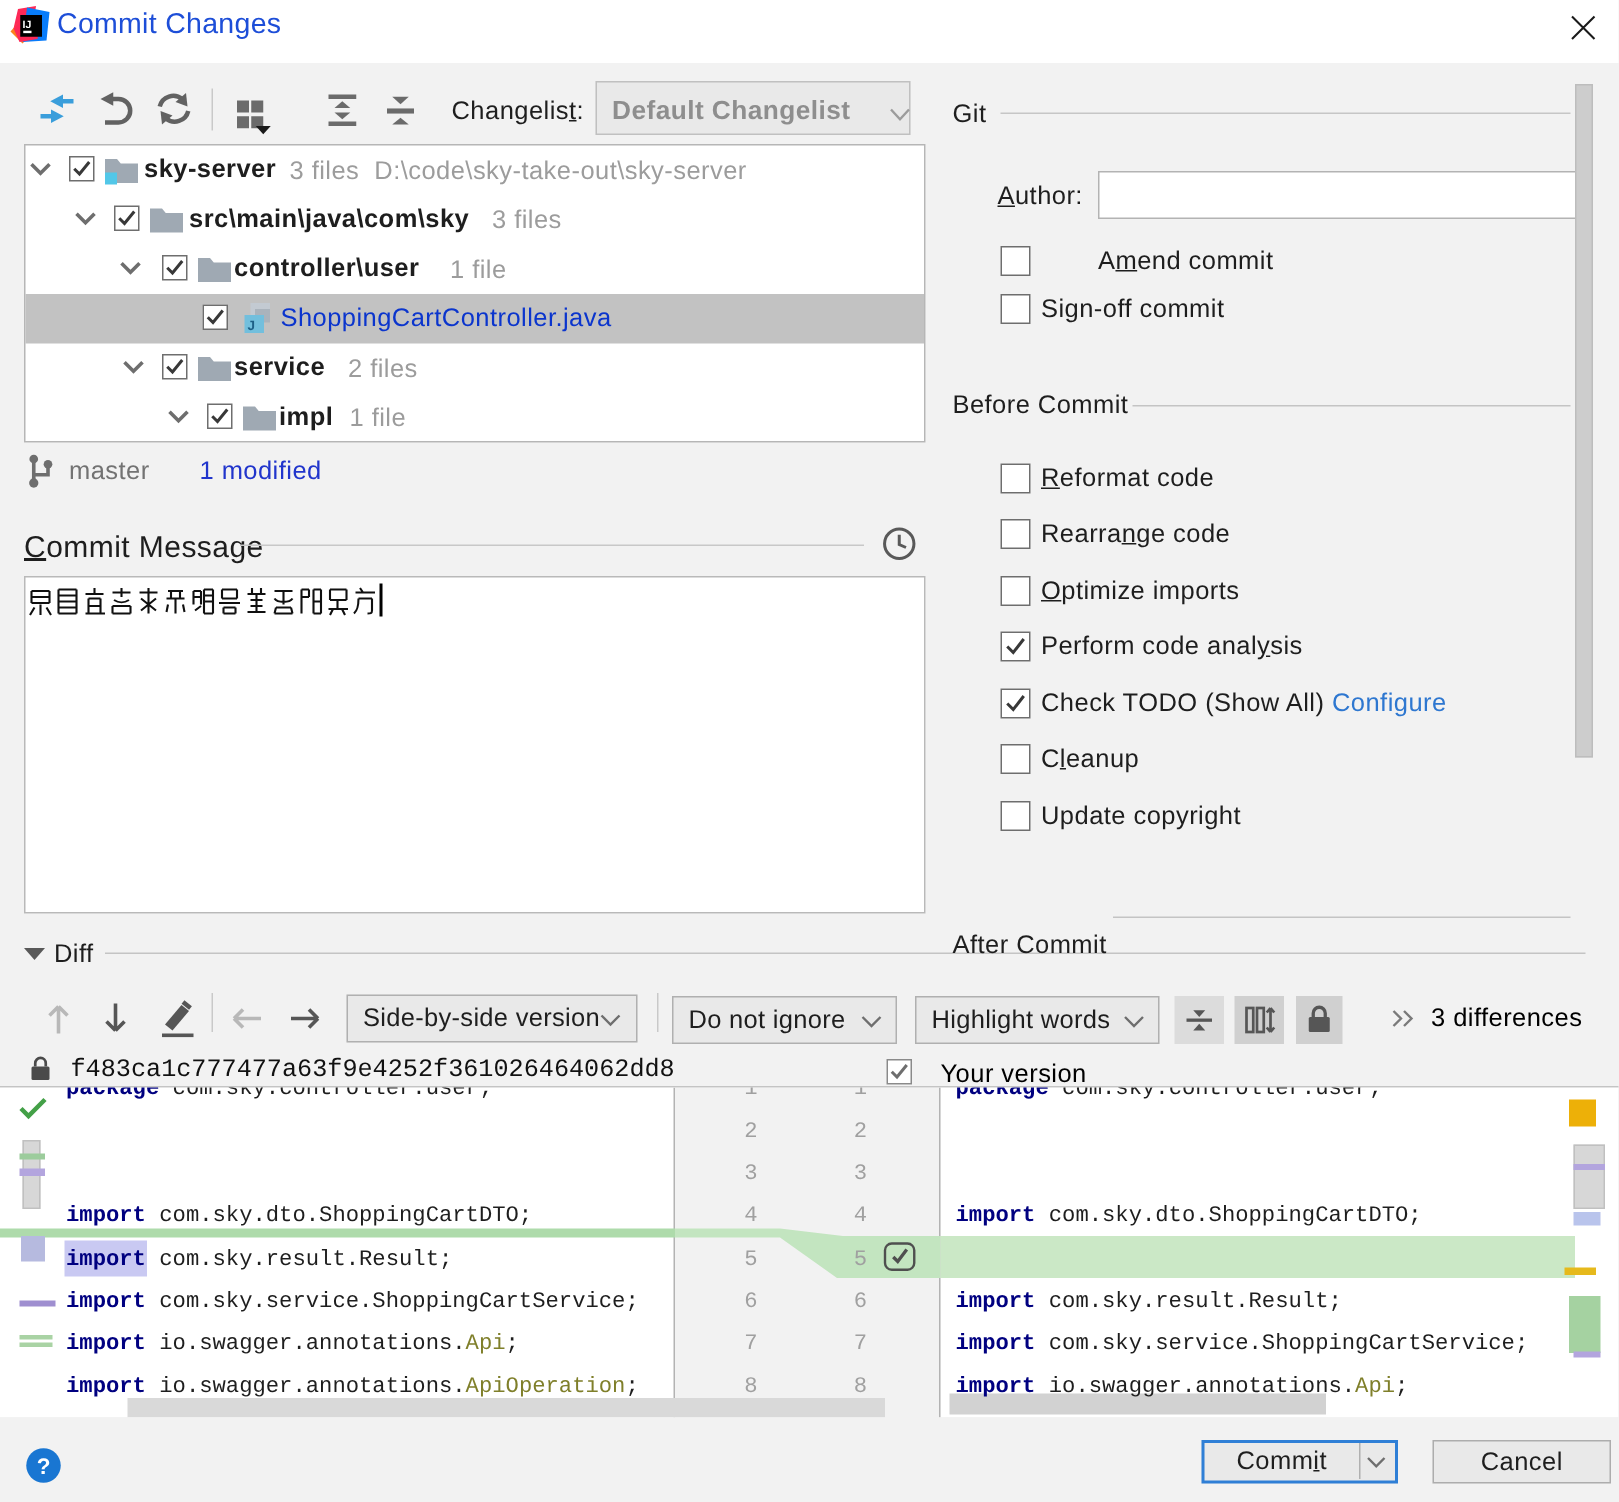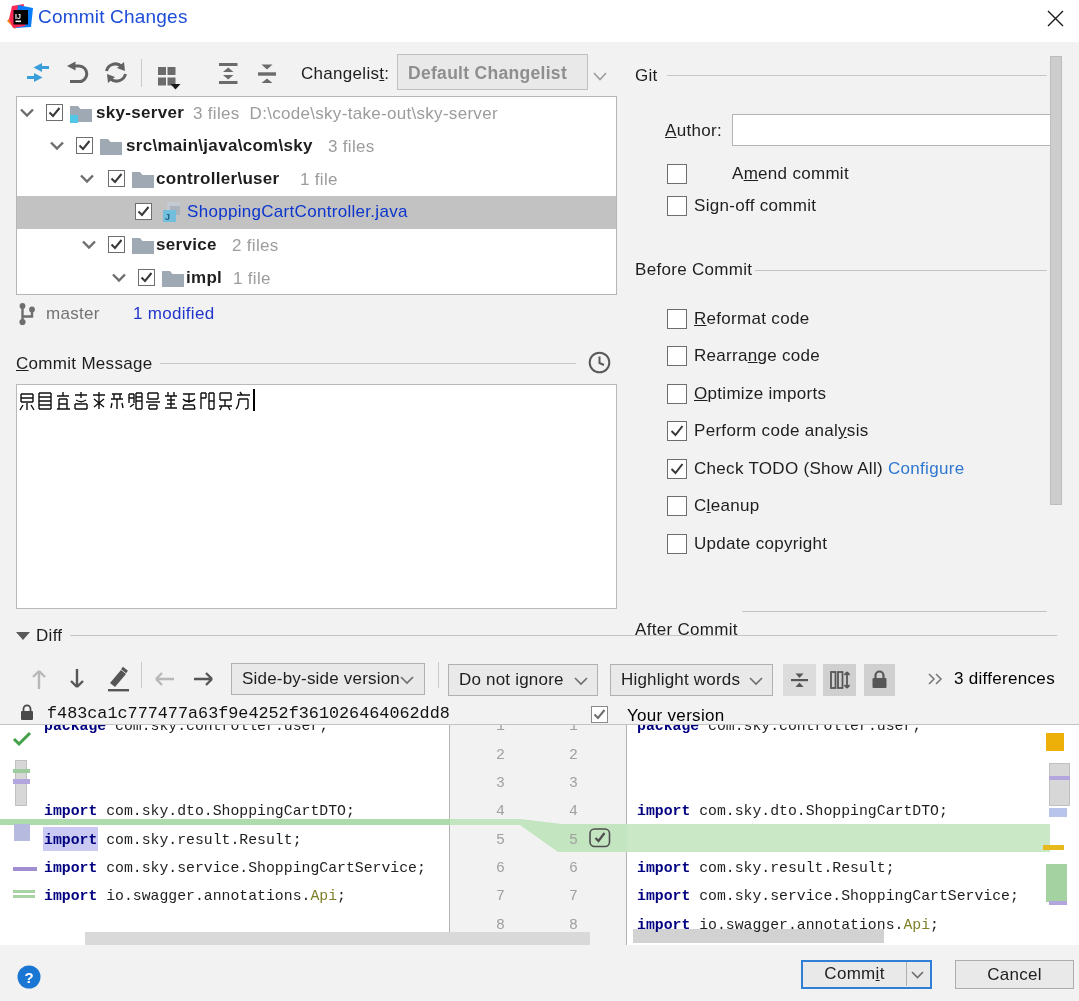--- a/index.html
+++ b/index.html
@@ -61,21 +61,21 @@
   <rect x="0" y="18" width="18.5" height="3" fill="#6b6b6b"></rect>
   <polygon points="9.2,4.5 14.5,9 4,9" fill="#6b6b6b"></polygon>
   <polygon points="9.2,16.5 14.5,12 4,12" fill="#6b6b6b"></polygon>
 </svg>
 <svg class="abs" style="left:258px;top:64px" width="19" height="19" viewBox="0 0 19 19">
   <rect x="0" y="8.3" width="18" height="3.4" fill="#6b6b6b"></rect>
   <polygon points="9,5.5 14.5,0.5 3.5,0.5" fill="#6b6b6b"></polygon>
   <polygon points="9,14.5 14.5,19 3.5,19" fill="#6b6b6b"></polygon>
 </svg>
 <div class="abs row-label" style="left:301px;top:64px;">Changelis<span style="text-decoration:underline">t</span>:</div>
-<div class="abs" style="left:397px;top:54px;width:191px;height:36px;background:#e9e9e9;border:1px solid #c0c0c0;box-sizing:border-box;">
+<div class="abs" style="left:397px;top:54px;width:210px;height:36px;background:#e9e9e9;border:1px solid #c0c0c0;box-sizing:border-box;">
   <div class="abs b" style="left:10px;top:8px;font-size:17.5px;letter-spacing:0.3px;color:#8e8e8e;">Default Changelist</div>
   <svg class="abs" style="left:195px;top:17px" width="14" height="9" viewBox="0 0 14 9">
     <path d="M1,1 L7,7.5 L13,1" stroke="#9c9c9c" stroke-width="1.6" fill="none"></path>
   </svg>
 </div>
 
 <div class="abs" style="left:16px;top:96px;width:601px;height:199px;background:#fff;border:1px solid #b6b6b6;box-sizing:border-box;"></div>
 <div class="abs" style="left:17px;top:196px;width:599px;height:33px;background:#c2c2c2;"></div>
 
 <svg class="abs" style="left:20px;top:108px" width="14" height="9" viewBox="0 0 14 9">
@@ -158,21 +158,21 @@
 
 <svg class="abs" style="left:19px;top:302px" width="20" height="23" viewBox="0 0 20 23">
   <circle cx="3.5" cy="4" r="2.9" fill="#6e6e6e"></circle>
   <circle cx="3.5" cy="20" r="3.1" fill="#6e6e6e"></circle>
   <circle cx="13" cy="7.5" r="2.9" fill="#6e6e6e"></circle>
   <path d="M3.5,5 V19 M3.5,14.5 H13 V10" stroke="#6e6e6e" stroke-width="2.4" fill="none"></path>
 </svg>
 <div class="abs row-label" style="left:46px;top:304px;color:#737373;">master</div>
 <div class="abs row-label" style="left:133px;top:304px;color:#2135cc;">1 modified</div>
 
-<div class="abs" style="left:16px;top:354px;font-size:17px;letter-spacing:0.3px;"><span style="text-decoration:underline">C</span>ommit Message</div>
+<div class="abs" style="left:16px;top:354px;font-size:20px;letter-spacing:0.3px;"><span style="text-decoration:underline">C</span>ommit Message</div>
 <div class="sep" style="left:160px;top:363px;width:416px;"></div>
 <svg class="abs" style="left:588px;top:351px" width="23" height="23" viewBox="0 0 23 23">
   <circle cx="11.5" cy="11.5" r="9.8" stroke="#595959" stroke-width="2" fill="none"></circle>
   <path d="M11.5,5.5 V12 L16,14" stroke="#595959" stroke-width="2" fill="none"></path>
 </svg>
 <div class="abs" style="left:16px;top:384px;width:601px;height:225px;background:#fff;border:1px solid #b9b9b9;box-sizing:border-box;"></div>
 <svg class="abs" style="left:19px;top:391px" width="236" height="20" viewBox="0 0 236 20">
   <g stroke="#101010" stroke-width="1.4" fill="none">
     <g transform="translate(0,0)">
         <path d="M2,3 h12 M2,7 h12 M2,11 h12 M2,3 v8 M14,3 v8 M4,14 l-3,5 M8,12 v7 M12,14 l3,5"></path>
@@ -362,20 +362,21 @@
   <div class="abs" style="left:13px;top:170px;width:22px;height:3px;background:#a9d3a4;"></div>
 
   <div class="abs" style="left:43px;top:102px;width:55px;height:24px;background:#c9c9f2;"></div>
 
   <div class="mono abs" style="left:44px;top:-7.5px;"><span class="b" style="color:#000080">package</span> com.sky.controller.user;</div>
   <div class="mono abs" style="left:44px;top:77.5px;"><span class="b" style="color:#000080">import</span> com.sky.dto.ShoppingCartDTO;</div>
   <div class="mono abs" style="left:44px;top:106.5px;"><span class="b" style="color:#000080">import</span> com.sky.result.Result;</div>
   <div class="mono abs" style="left:44px;top:134.5px;"><span class="b" style="color:#000080">import</span> com.sky.service.ShoppingCartService;</div>
   <div class="mono abs" style="left:44px;top:162.5px;"><span class="b" style="color:#000080">import</span> io.swagger.annotations.<span style="color:#7f7f2a">Api</span>;</div>
   <div class="abs" style="left:85px;top:207px;width:505px;height:13px;background:#d9d9d9;"></div>
+  <div class="mono abs" style="left:44px;top:191.5px;"><span class="b" style="color:#000080">import</span> io.swagger.annotations.<span style="color:#7f7f2a">ApiOperation</span>;</div>
 
   <div class="mono abs gutter-num" style="left:465px;top:-7.5px;width:40px;text-align:right;color:#a0a0a0;">1</div>
   <div class="mono abs" style="left:465px;top:21.5px;width:40px;text-align:right;color:#a0a0a0;">2</div>
   <div class="mono abs" style="left:465px;top:49.5px;width:40px;text-align:right;color:#a0a0a0;">3</div>
   <div class="mono abs" style="left:465px;top:77.5px;width:40px;text-align:right;color:#a0a0a0;">4</div>
   <div class="mono abs" style="left:465px;top:106.5px;width:40px;text-align:right;color:#a0a0a0;">5</div>
   <div class="mono abs" style="left:465px;top:134.5px;width:40px;text-align:right;color:#a0a0a0;">6</div>
   <div class="mono abs" style="left:465px;top:162.5px;width:40px;text-align:right;color:#a0a0a0;">7</div>
   <div class="mono abs" style="left:465px;top:191.5px;width:40px;text-align:right;color:#a0a0a0;">8</div>
   <div class="mono abs" style="left:538px;top:-7.5px;width:40px;text-align:right;color:#a0a0a0;">1</div>

